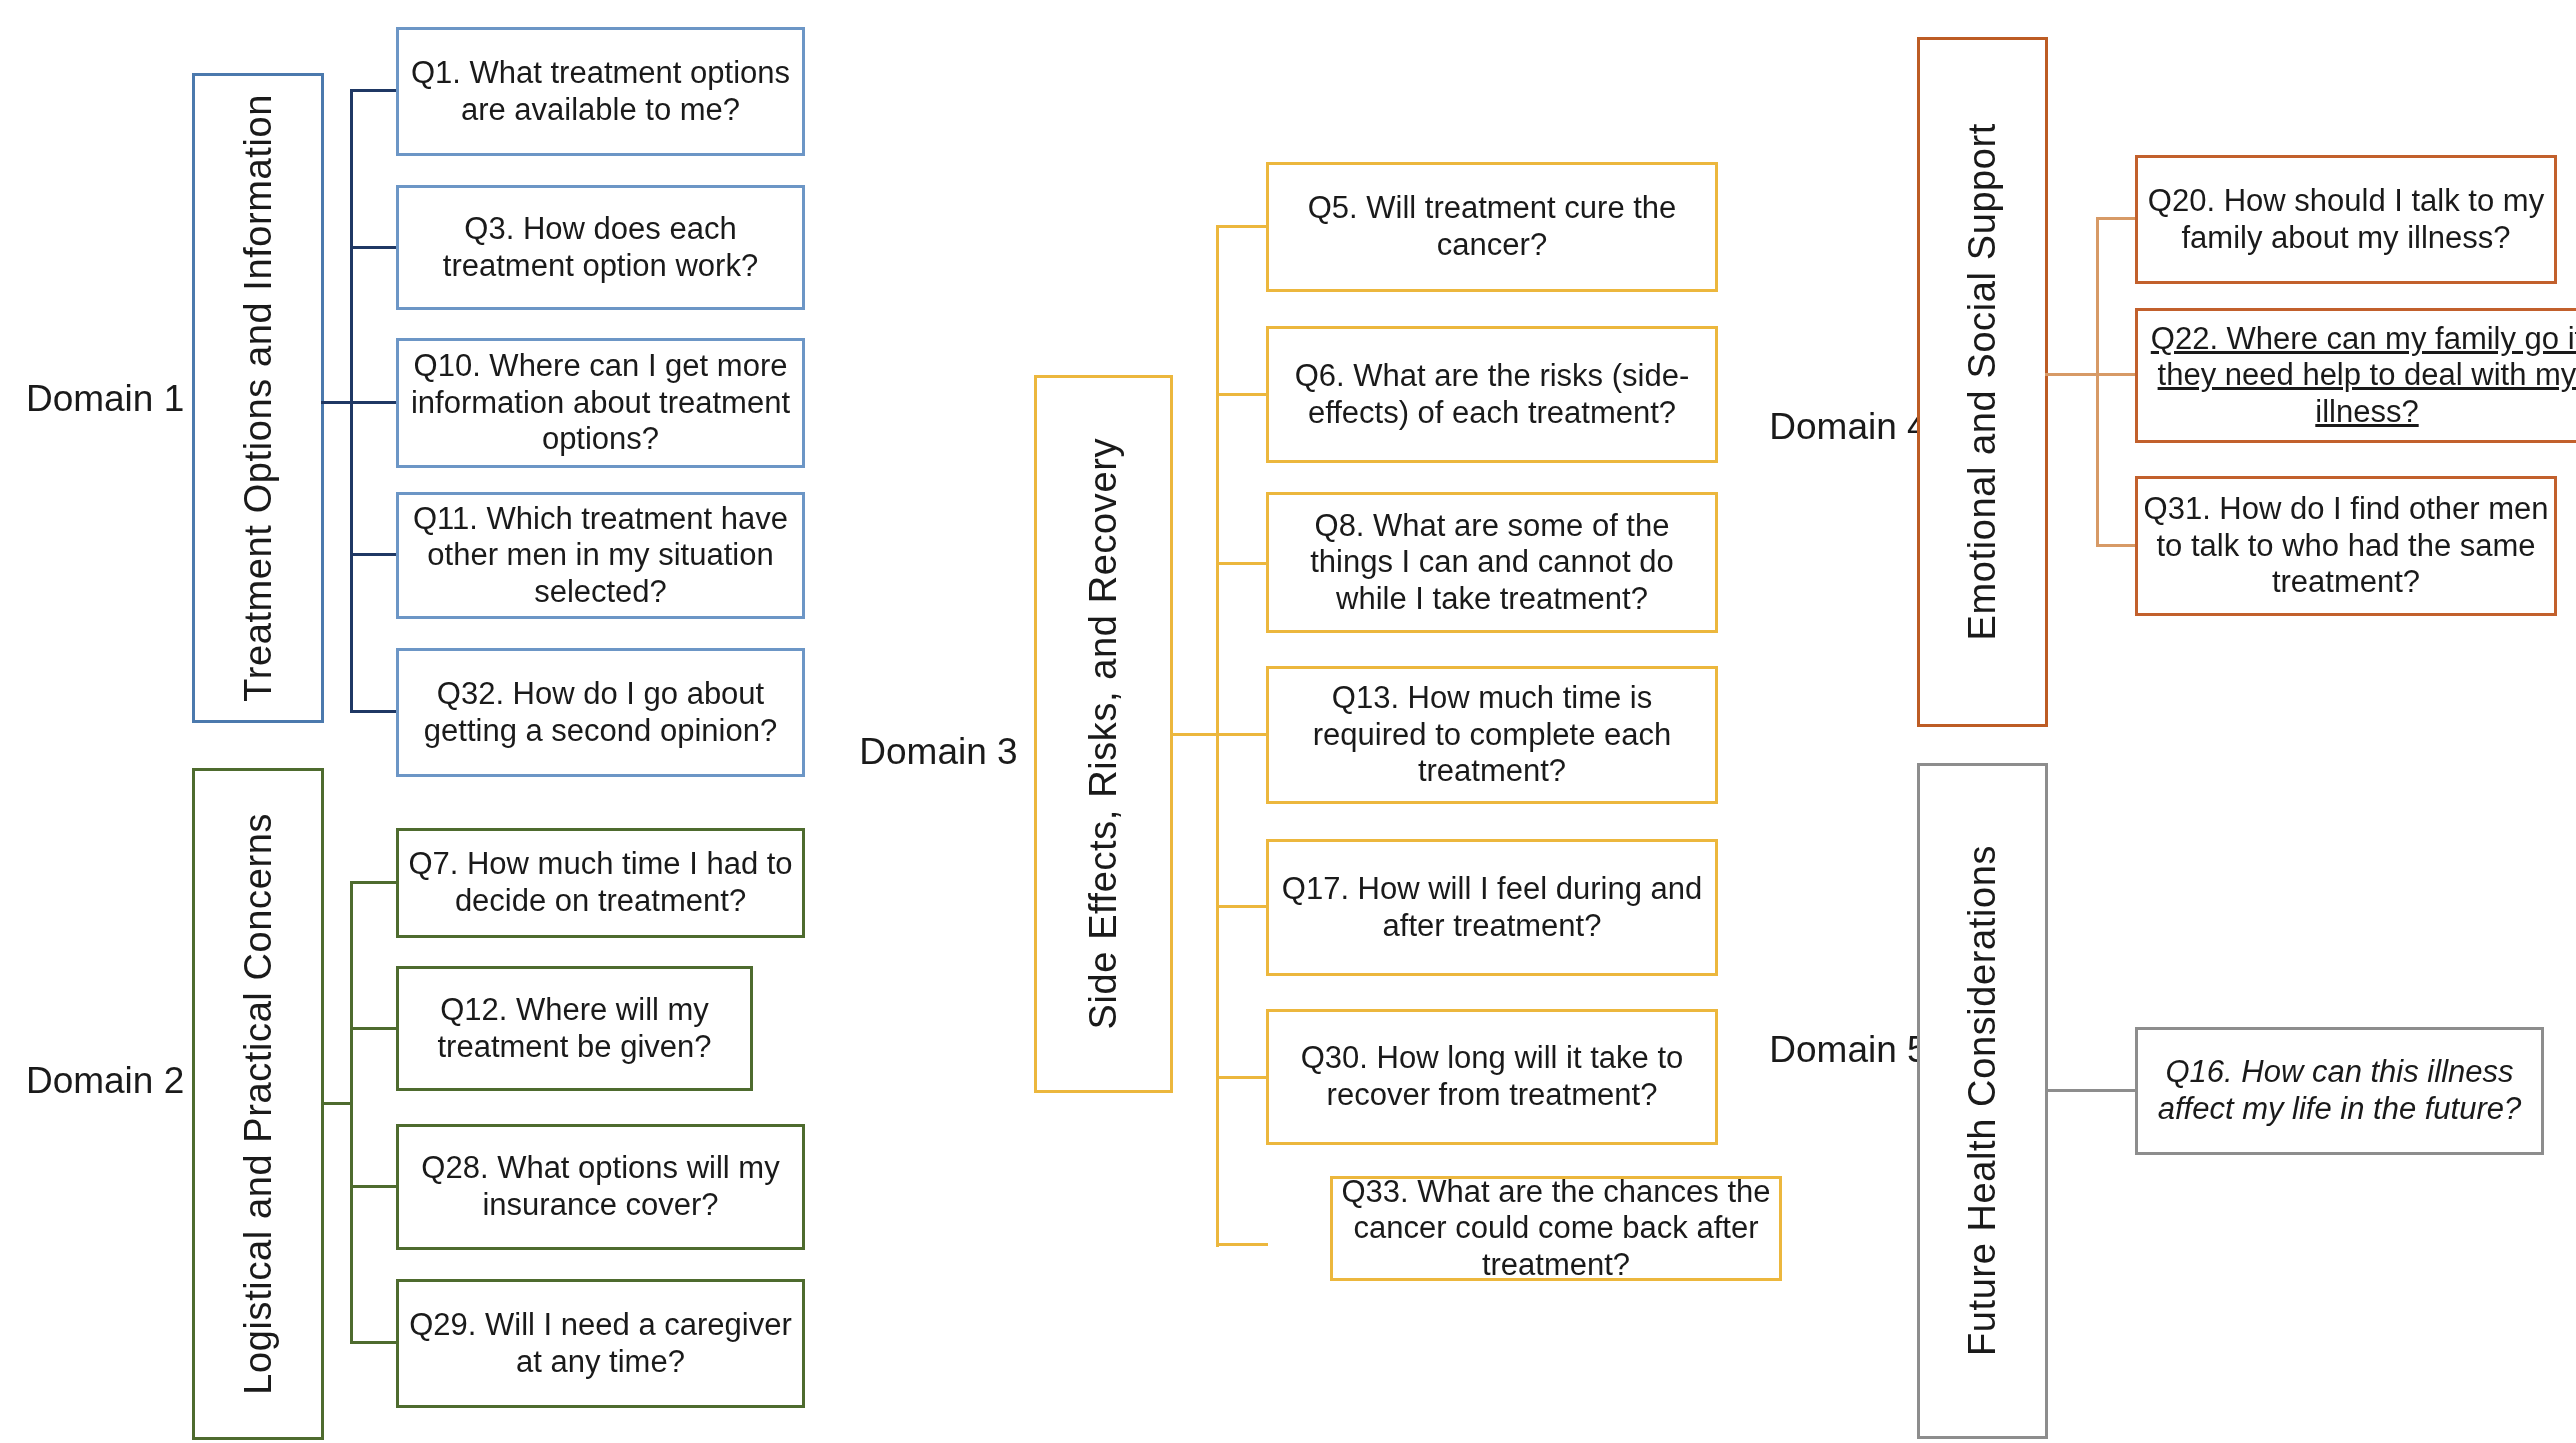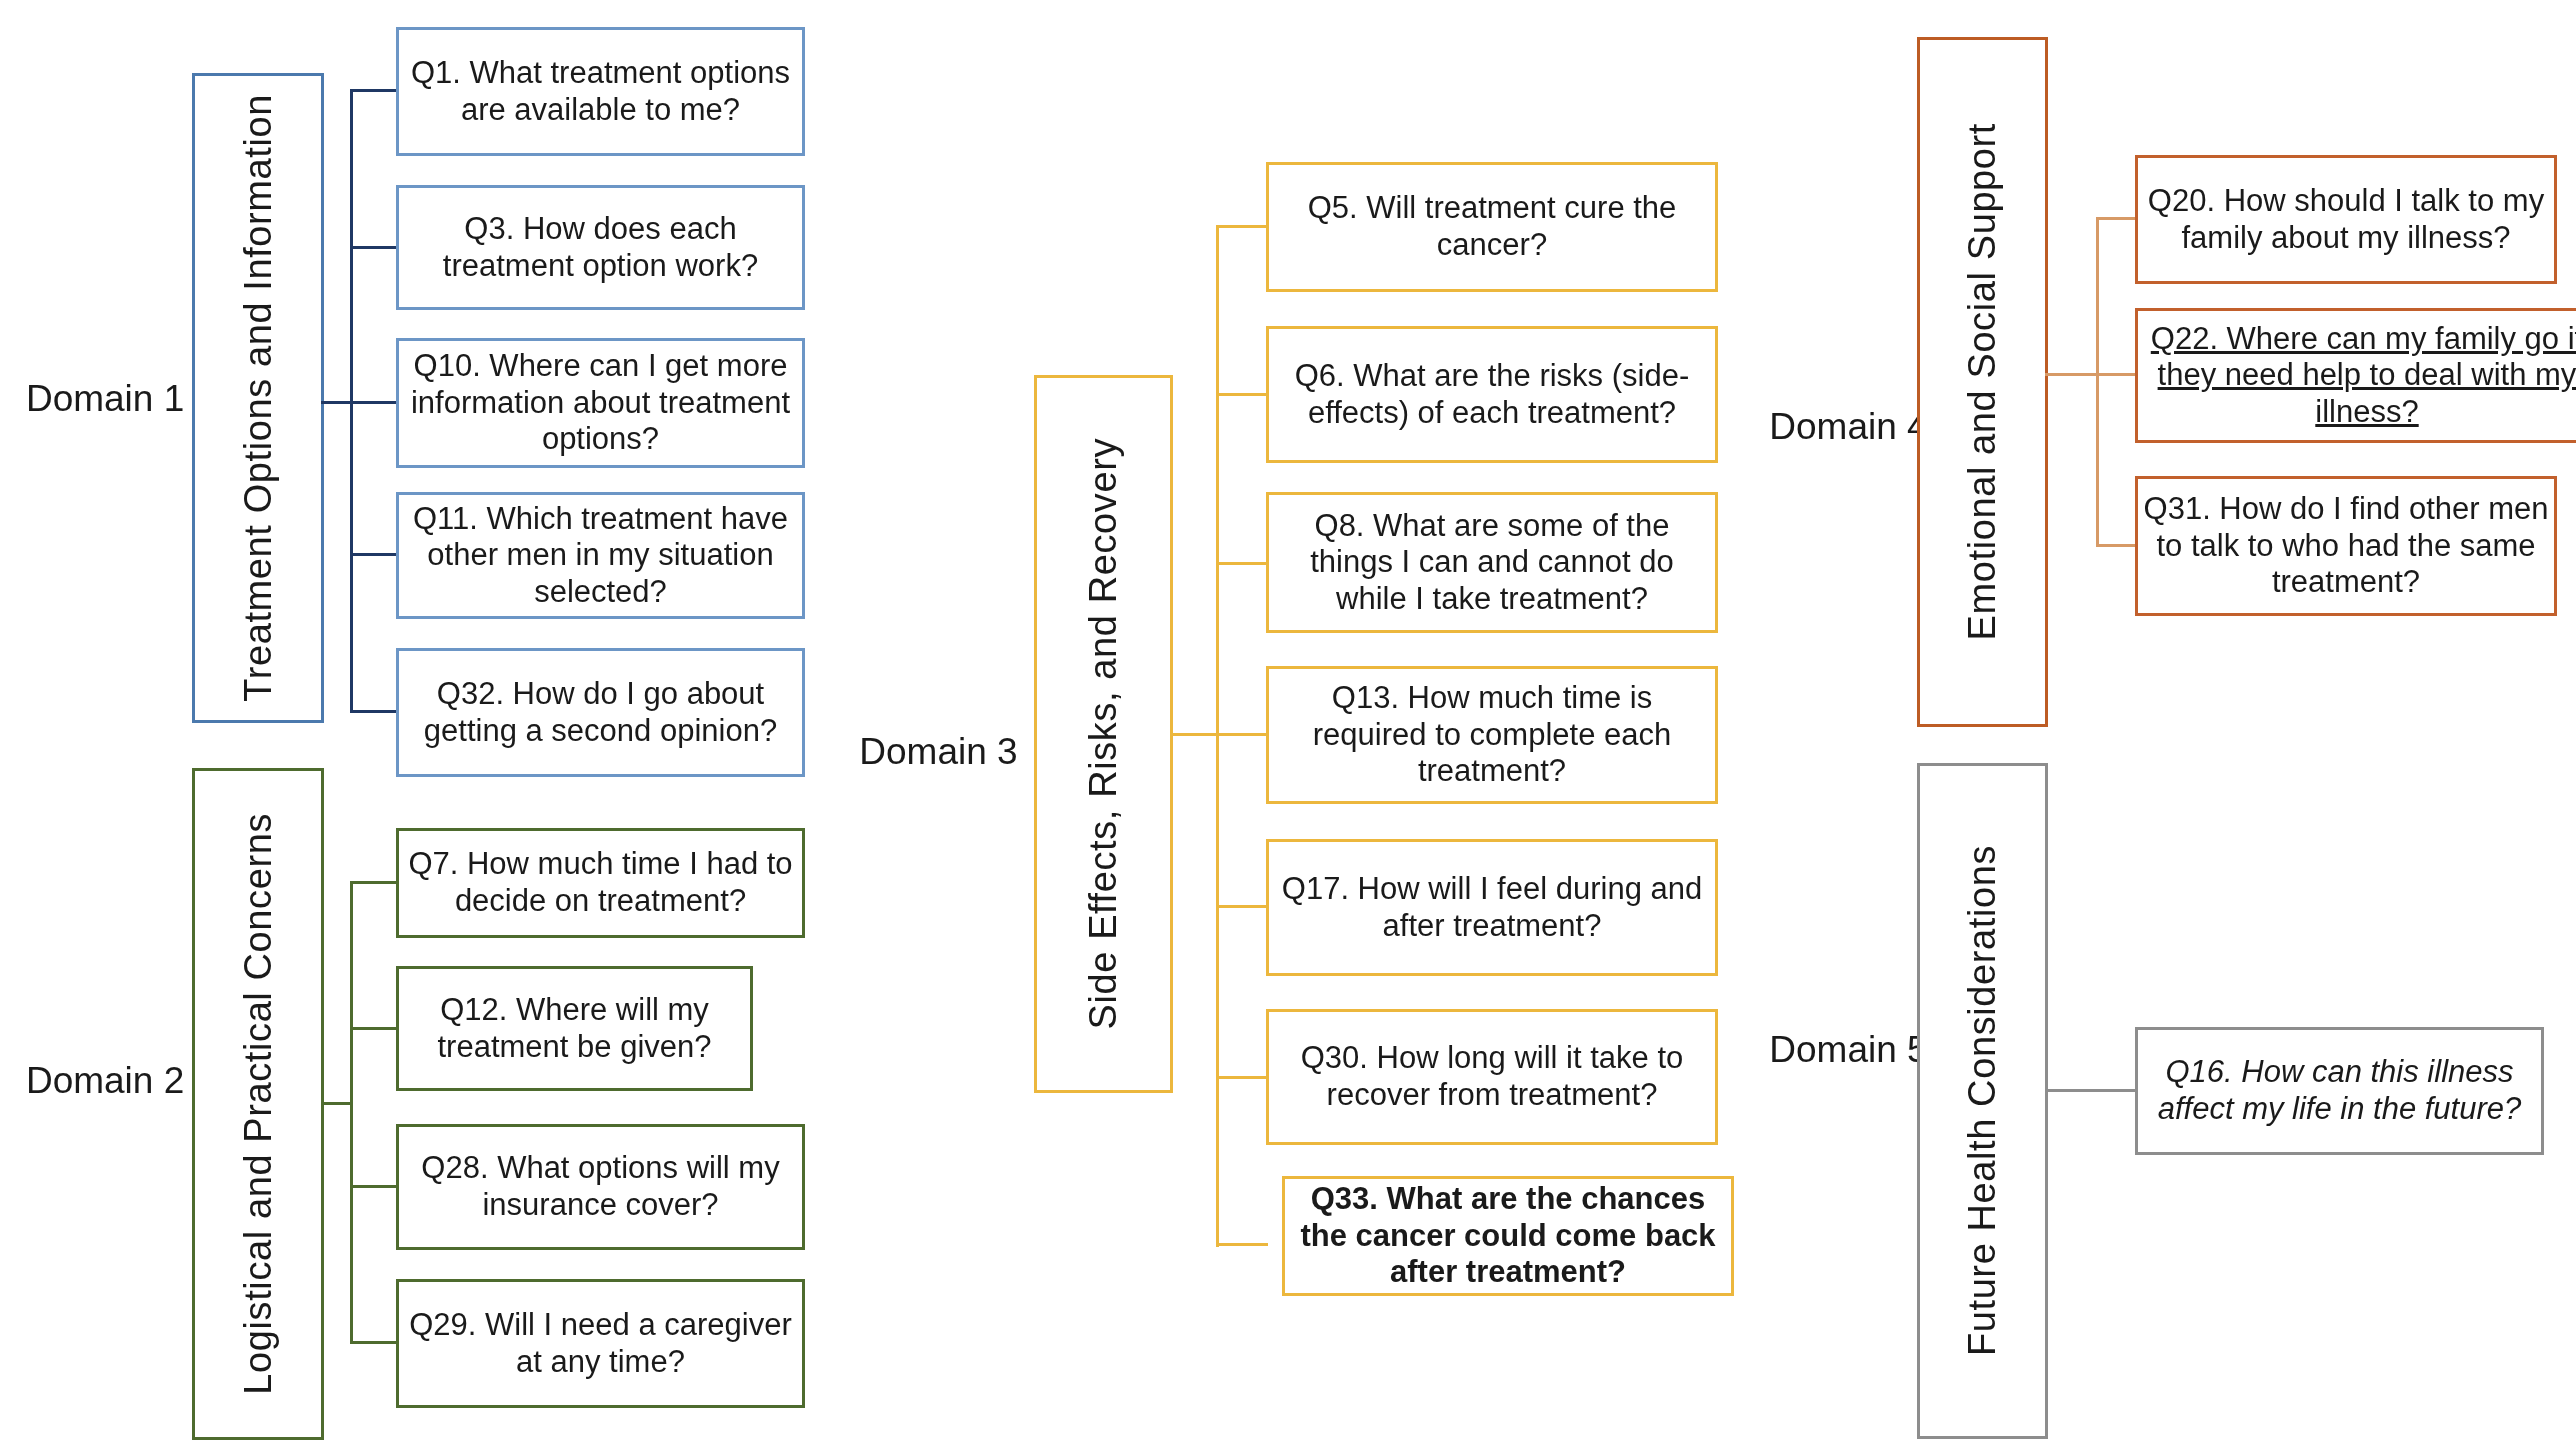--- a/index.html
+++ b/index.html
@@ -103,21 +103,21 @@
   #d3-stub-3 { left: 1170px; top: 733px; width: 97px; height: 3.1px; }
   #d3-stub-4 { left: 1216px; top: 905px; width: 52px;  height: 3.1px; }
   #d3-stub-5 { left: 1216px; top: 1076px; width: 52px;  height: 3.1px; }
   #d3-stub-6 { left: 1216px; top: 1243px; width: 52px;  height: 3.1px; }
   #d3-q0 { left: 1266px; top: 162px;  width: 452px; height: 130px; }
   #d3-q1 { left: 1266px; top: 326px;  width: 452px; height: 137px; }
   #d3-q2 { left: 1266px; top: 492px;  width: 452px; height: 141px; }
   #d3-q3 { left: 1266px; top: 666px; width: 452px; height: 138px; }
   #d3-q4 { left: 1266px; top: 839px; width: 452px; height: 137px; }
   #d3-q5 { left: 1266px; top: 1009px; width: 452px; height: 136px; }
-  #d3-q6 { left: 1282px; top: 1176px; width: 452px; height: 120px; font-weight: bold; }
+  #d3-q6 { left: 1330px; top: 1176px; width: 452px; height: 105px; }
 
   
   .d4-border { border-color: #bd5c24; }
   .d4-qborder { border-color: #c2602c; }
   .d4-line { background: #d79a66; }
   #d4-label { left: 1762px; top: 406px; width: 173px; }
   #d4-vbox  { left: 1917px; top: 37px;  width: 131px; height: 690px; }
   #d4-trunk { left: 2096px; top: 217px; width: 3.1px;   height: 330px; }
   #d4-stub-0 { left: 2096px; top: 217px; width: 39px;  height: 3.1px; }
   #d4-stub-1 { left: 2045px; top: 373px; width: 90px; height: 3.1px; }

